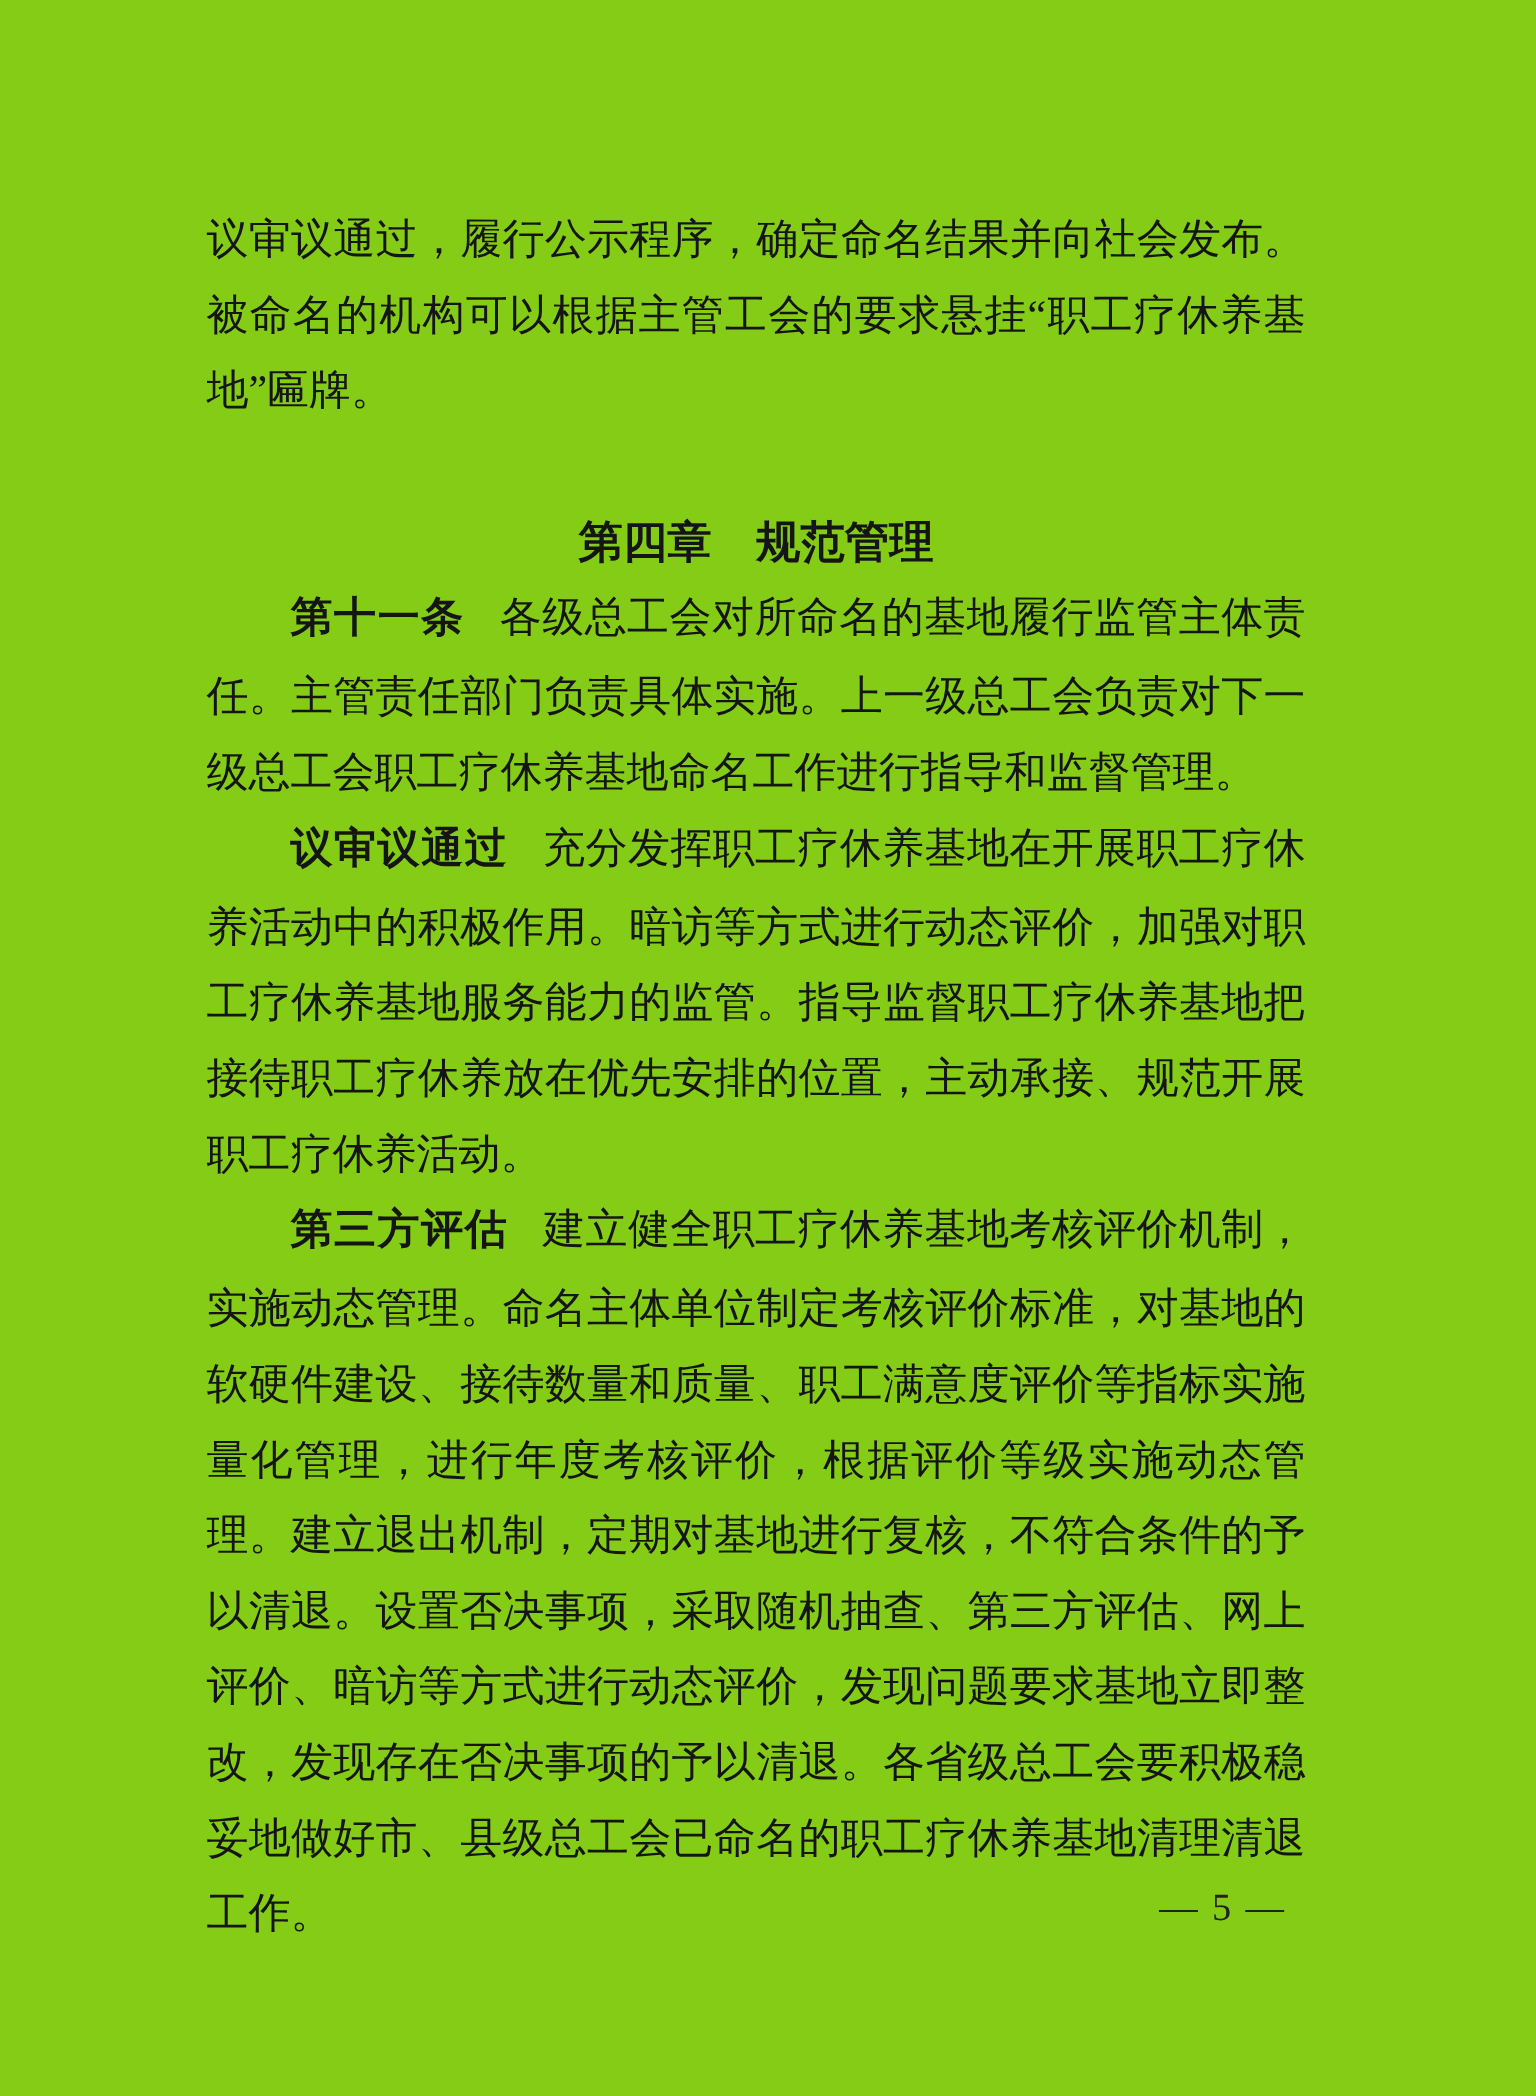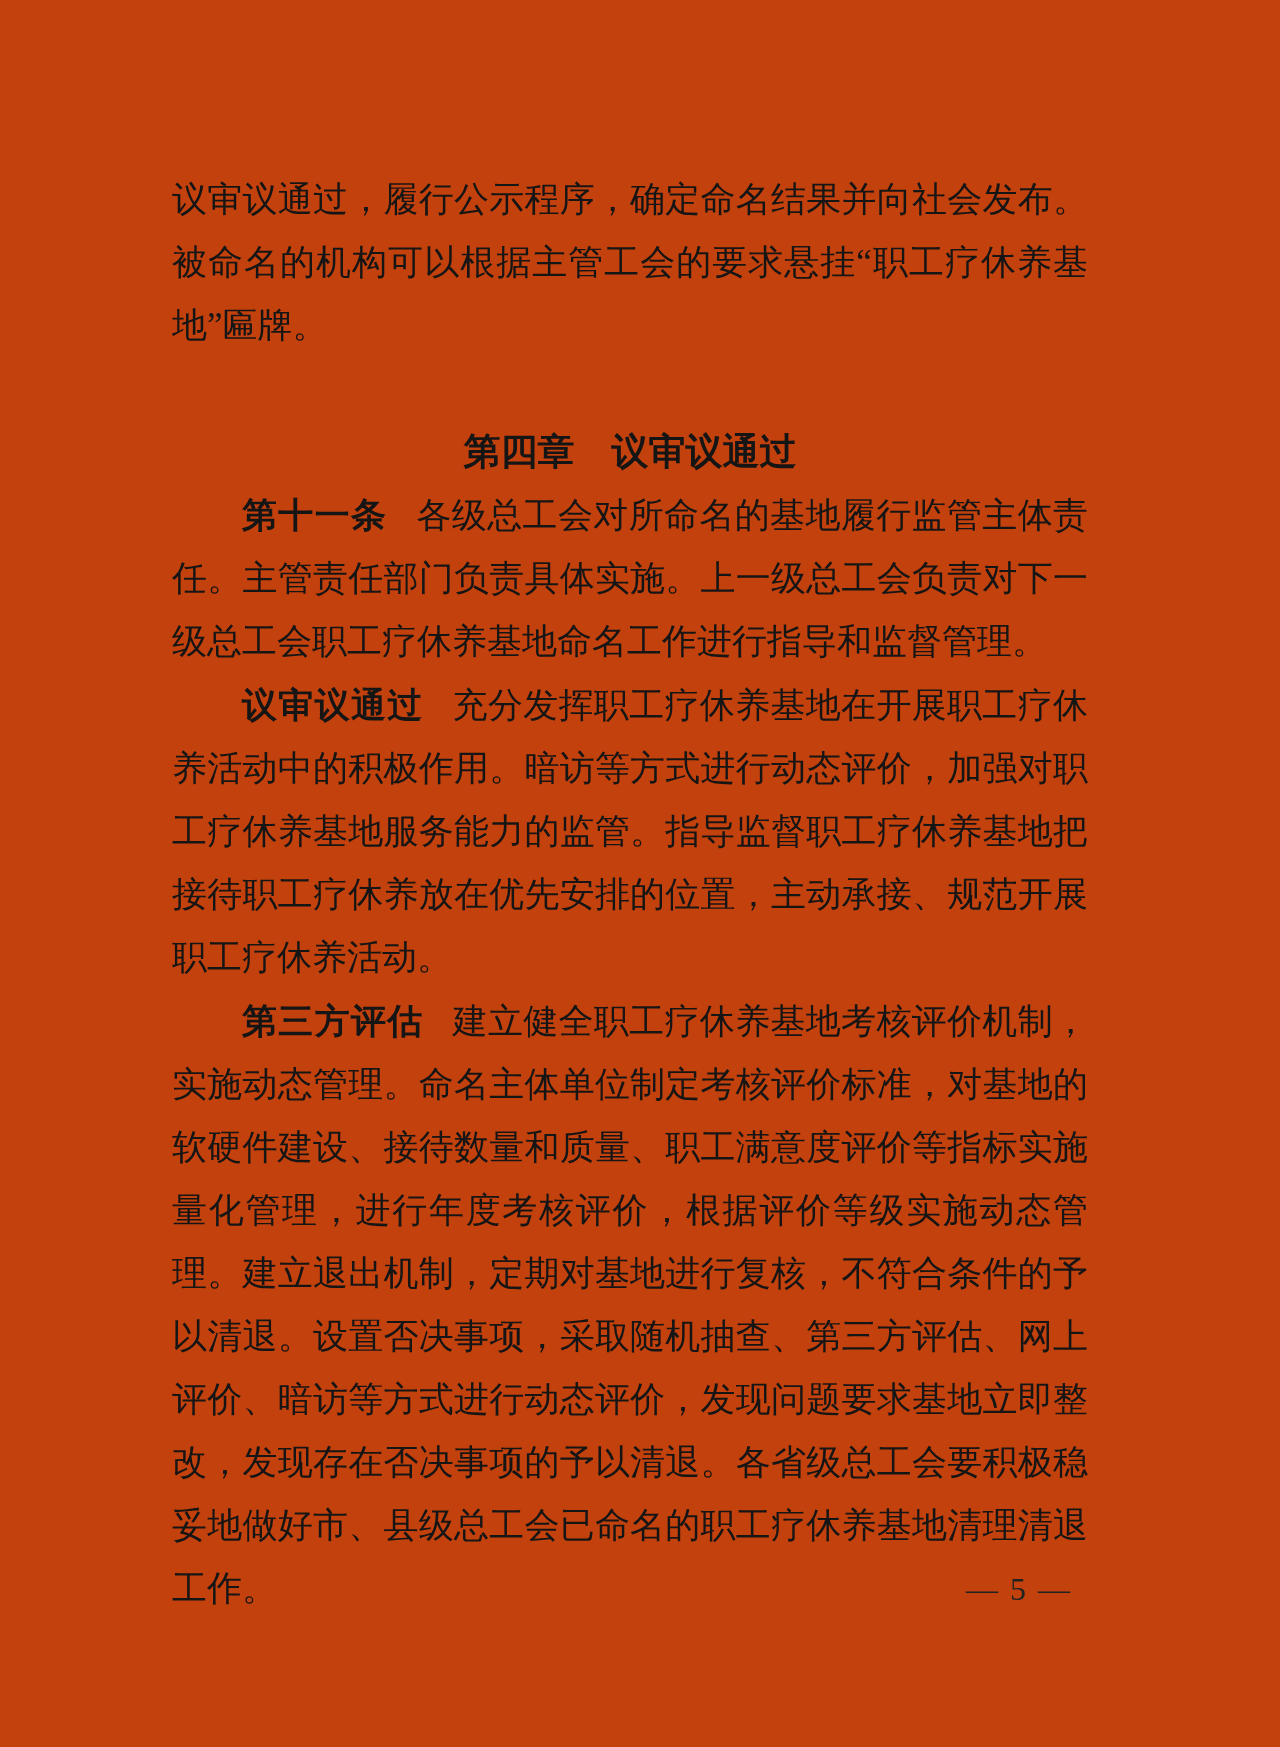--- a/index.html
+++ b/index.html
@@ -11,21 +11,21 @@
     height: 1747px;
     background: #ffffff;
     position: relative;
     overflow: hidden;
     font-family: "Liberation Serif", "DejaVu Serif", serif;
     color: #151515;
   }
   .page {
     position: absolute;
     inset: 0;
-    background: #c2410c;
+    background: #84cc16;
   }
   .content {
     position: absolute;
     left: 172px;
     top: 168px;
     width: 916px;
     font-size: 35px;
     line-height: 63px;
     text-align: justify;
     text-justify: inter-character;
@@ -34,21 +34,21 @@
     margin: 0;
     padding: 0;
   }
   .continuation {
     text-indent: 0;
   }
   .article {
     text-indent: 70px; 
   }
   .article-label {
-    font-family: Liberation Sans, sans-serif;
+    font-family: Liberation Mono, monospace;
     font-weight: 700;
     margin-right: 29px;
     letter-spacing: 1px;
   }
   .chapter {
     margin: 63px 0 0 0; 
     padding: 0;
     text-indent: 0;
     text-align: center;
     font-family: "Liberation Sans", "DejaVu Sans", sans-serif;
@@ -69,21 +69,21 @@
   }
 </style>
 </head>
 <body>
 
 <div class="page">
   <div class="content">
 
     <p class="para continuation">议审议通过，履行公示程序，确定命名结果并向社会发布。被命名的机构可以根据主管工会的要求悬挂“职工疗休养基地”匾牌。</p>
 
-    <p class="chapter">第四章　议审议通过</p>
+    <p class="chapter">第四章　规范管理</p>
 
     <p class="para article"><span class="article-label">第十一条</span><span class="article-text">各级总工会对所命名的基地履行监管主体责任。主管责任部门负责具体实施。上一级总工会负责对下一级总工会职工疗休养基地命名工作进行指导和监督管理。</span></p>
 
     <p class="para article"><span class="article-label">议审议通过</span><span class="article-text">充分发挥职工疗休养基地在开展职工疗休养活动中的积极作用。暗访等方式进行动态评价，加强对职工疗休养基地服务能力的监管。指导监督职工疗休养基地把接待职工疗休养放在优先安排的位置，主动承接、规范开展职工疗休养活动。</span></p>
 
     <p class="para article"><span class="article-label">第三方评估</span><span class="article-text">建立健全职工疗休养基地考核评价机制，实施动态管理。命名主体单位制定考核评价标准，对基地的软硬件建设、接待数量和质量、职工满意度评价等指标实施量化管理，进行年度考核评价，根据评价等级实施动态管理。建立退出机制，定期对基地进行复核，不符合条件的予以清退。设置否决事项，采取随机抽查、第三方评估、网上评价、暗访等方式进行动态评价，发现问题要求基地立即整改，发现存在否决事项的予以清退。各省级总工会要积极稳妥地做好市、县级总工会已命名的职工疗休养基地清理清退工作。</span></p>
 
   </div>
 
   <div class="pagenum">— 5 —</div>

